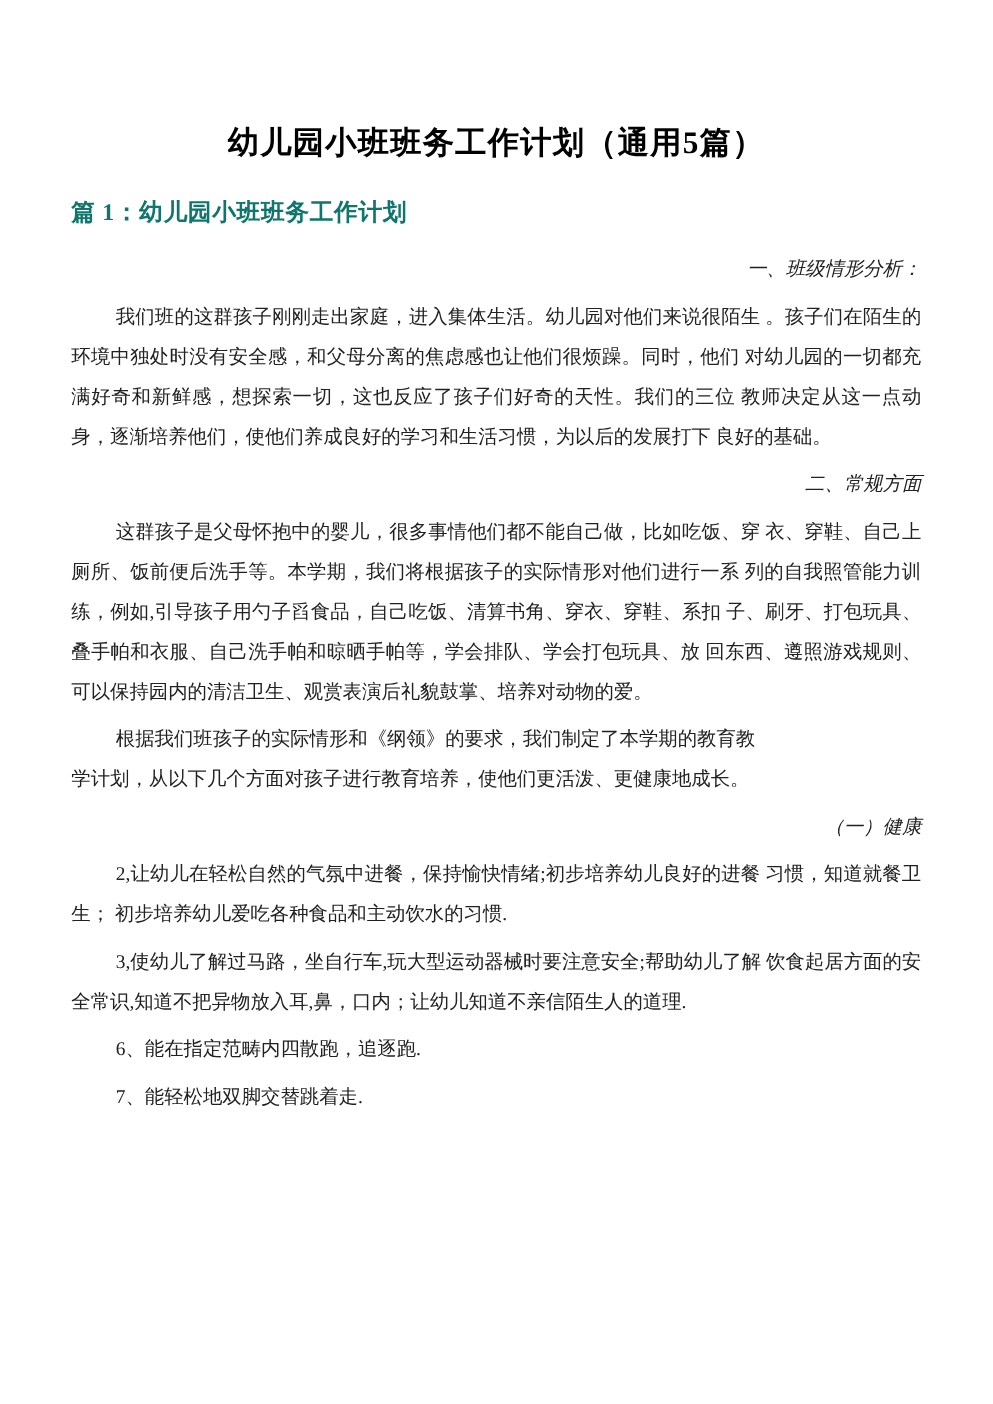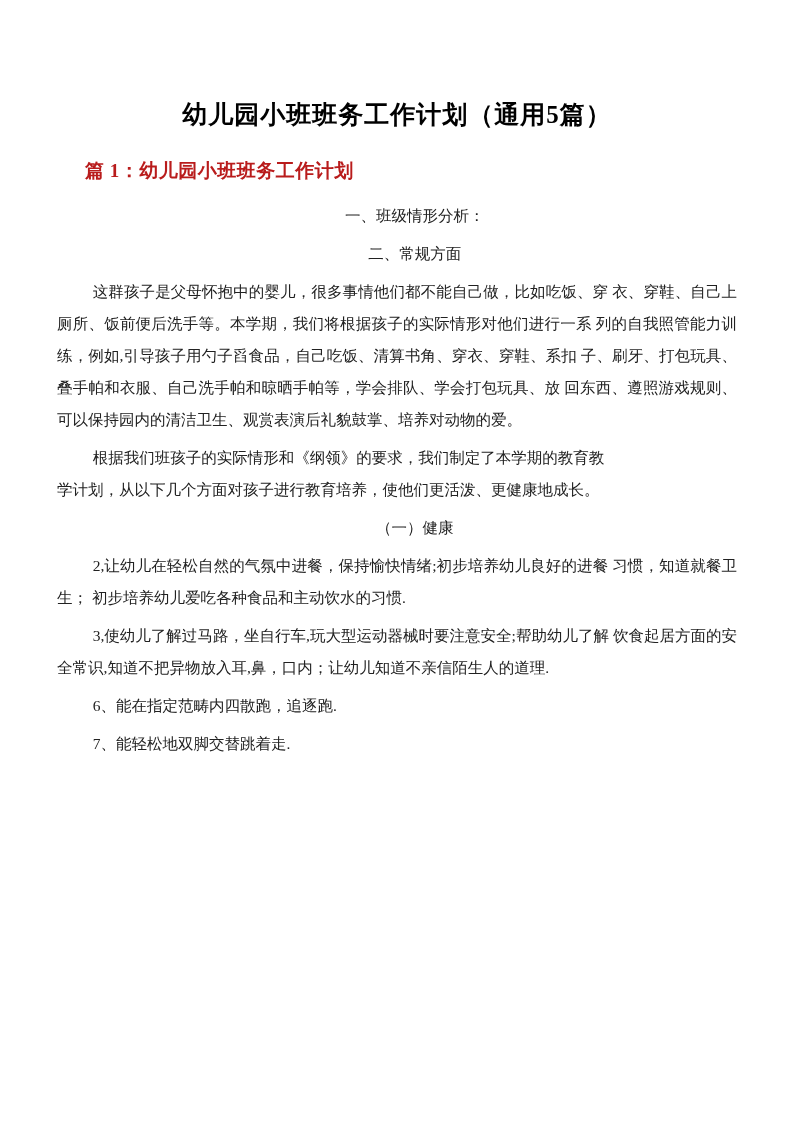--- a/index.html
+++ b/index.html
@@ -42,33 +42,35 @@
   .content p {
     margin: 0 0 6px 0;
     font-size: 15.5px;
     line-height: 32px;
     text-indent: 2.3em;
     white-space: pre-wrap;
     text-align: justify;
     color: #212121;
   }
   .content p.subheading {
-    text-align: center;
+    text-align: right;
+    font-style: italic;
   }
 </style>
 </head>
 <body>
 
 <div class="page" style="background: rgb(255, 255, 255);">
   <h1 class="doc-title" style="color: rgb(0, 0, 0);">幼儿园小班班务工作计划（通用5篇）</h1>
 
-  <h2 class="section-heading" style="color: #b91c1c; margin-left: 28px;">篇 1：幼儿园小班班务工作计划</h2>
+  <h2 class="section-heading" style="color: #0f766e;">篇 1：幼儿园小班班务工作计划</h2>
 
   <div class="content">
       <p class="subheading">一、班级情形分析：</p>
+      <p class="paragraph">我们班的这群孩子刚刚走出家庭，进入集体生活。幼儿园对他们来说很陌生 。孩子们在陌生的环境中独处时没有安全感，和父母分离的焦虑感也让他们很烦躁。同时，他们 对幼儿园的一切都充满好奇和新鲜感，想探索一切，这也反应了孩子们好奇的天性。我们的三位 教师决定从这一点动身，逐渐培养他们，使他们养成良好的学习和生活习惯，为以后的发展打下 良好的基础。</p>
       <p class="subheading">二、常规方面</p>
       <p class="paragraph">这群孩子是父母怀抱中的婴儿，很多事情他们都不能自己做，比如吃饭、穿 衣、穿鞋、自己上厕所、饭前便后洗手等。本学期，我们将根据孩子的实际情形对他们进行一系 列的自我照管能力训练，例如,引导孩子用勺子舀食品，自己吃饭、清算书角、穿衣、穿鞋、系扣 子、刷牙、打包玩具、叠手帕和衣服、自己洗手帕和晾晒手帕等，学会排队、学会打包玩具、放 回东西、遵照游戏规则、可以保持园内的清洁卫生、观赏表演后礼貌鼓掌、培养对动物的爱。</p>
       <p class="paragraph">根据我们班孩子的实际情形和《纲领》的要求，我们制定了本学期的教育教
 学计划，从以下几个方面对孩子进行教育培养，使他们更活泼、更健康地成长。</p>
       <p class="subheading">（一）健康</p>
       <p class="paragraph">2,让幼儿在轻松自然的气氛中进餐，保持愉快情绪;初步培养幼儿良好的进餐 习惯，知道就餐卫生； 初步培养幼儿爱吃各种食品和主动饮水的习惯.</p>
       <p class="paragraph">3,使幼儿了解过马路，坐自行车,玩大型运动器械时要注意安全;帮助幼儿了解 饮食起居方面的安全常识,知道不把异物放入耳,鼻，口内；让幼儿知道不亲信陌生人的道理.</p>
       <p class="paragraph">6、能在指定范畴内四散跑，追逐跑.</p>
       <p class="paragraph">7、能轻松地双脚交替跳着走.</p>
     </div>

